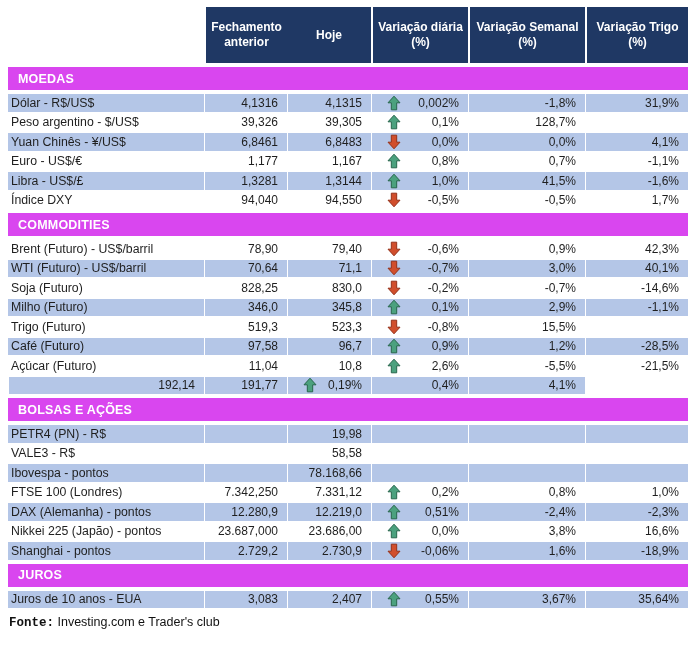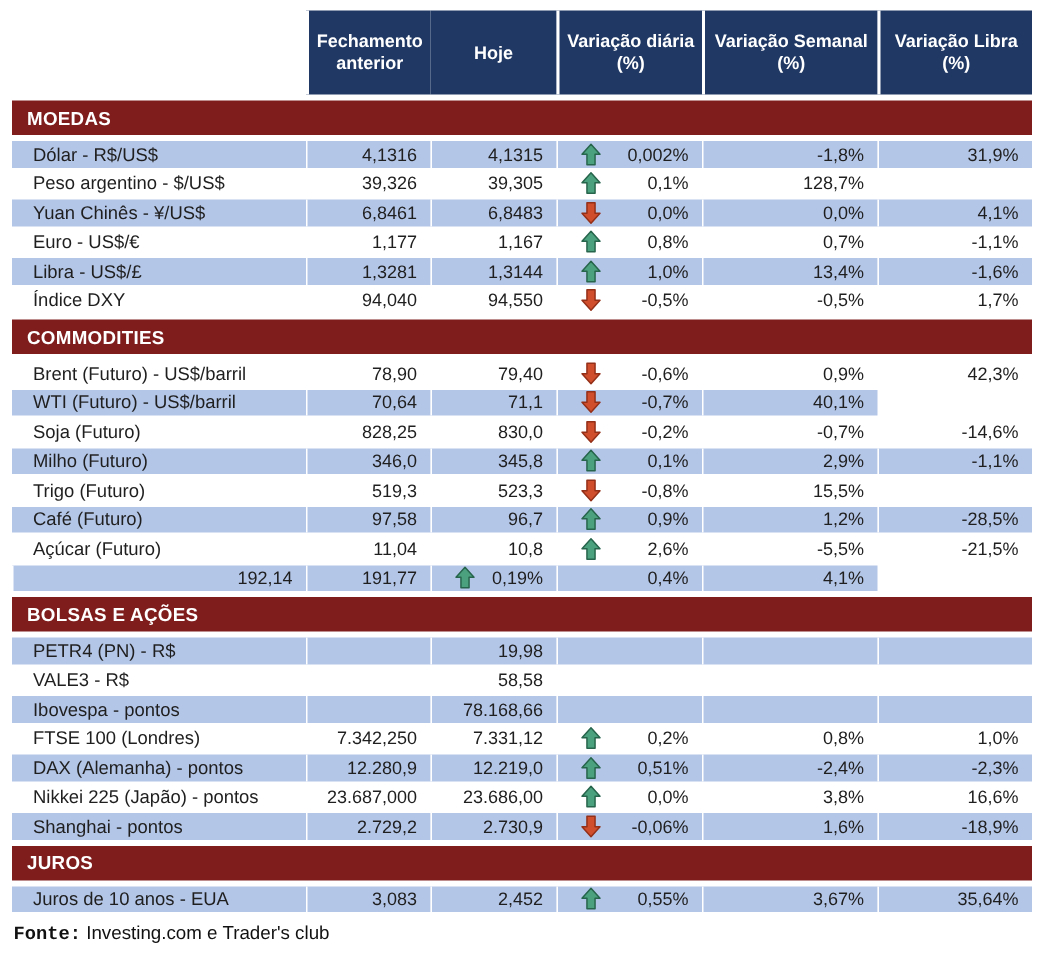--- a/index.html
+++ b/index.html
@@ -30,21 +30,21 @@
     padding: 0 3px;
     border-left: 2px solid #ffffff;
     box-sizing: border-box;
   }
   .hcell.first { border-left: none; }
 
   
   .section-bar {
     height: 23px;
     margin: 4px 0;
-    background: #7f1d1d;
+    background: #d946ef;
     color: #ffffff;
     font-weight: bold;
     font-size: 12.5px;
     letter-spacing: 0.2px;
     display: flex; align-items: center;
     padding-left: 10px;
     box-sizing: border-box;
   }
 
   
@@ -56,21 +56,21 @@
     font-size: 12px;
   }
   .cell {
     display: flex; align-items: center;
     border-left: 1px solid #ffffff;
     box-sizing: border-box;
     white-space: nowrap;
     overflow: hidden;
   }
   .row.shaded .cell { background: #B4C6E7; }
-  .cell.label { border-left: none; padding-left: 14px; font-size: 12.3px; }
+  .cell.label { border-left: none; padding-left: 3px; font-size: 12.3px; }
   .cell.num  { justify-content: flex-end; padding-right: 9px; }
   .cell.daily { justify-content: space-between; padding-left: 15px; padding-right: 9px; }
   .arr { display: flex; align-items: center; width: 15px; height: 16px; }
   .arr svg { display: block; }
 
   
   .footer {
     margin: 7px 8px 0 9px;
     font-size: 12.5px;
     color: #111111;
@@ -81,21 +81,21 @@
 <body>
 
 <div class="sheet">
 
   <div class="header-row">
     <div class="hspacer"></div>
     <div class="hcell">Fechamento anterior</div>
     <div class="hcell first">Hoje</div>
     <div class="hcell">Variação diária (%)</div>
     <div class="hcell">Variação Semanal (%)</div>
-    <div class="hcell">Variação Libra (%)</div>
+    <div class="hcell">Variação Trigo (%)</div>
   </div>
 
   <div>
       <div class="section-bar">MOEDAS</div>
       <div class="row shaded">
         <div class="cell label">Dólar - R$/US$</div>
         <div class="cell num">4,1316</div>
         <div class="cell num">4,1315</div>
         <div class="cell daily">
           <span class="arr">
@@ -157,21 +157,21 @@
         <div class="cell num">1,3281</div>
         <div class="cell num">1,3144</div>
         <div class="cell daily">
           <span class="arr">
             <svg width="14" height="16" viewBox="0 0 14 16">
               <path d="M7 1.2 L13 7.8 H9.7 V14.8 H4.3 V7.8 H1 Z" fill="#4BA17E" stroke="#27654C" stroke-width="1" stroke-linejoin="round"></path>
             </svg>
           </span>
           <span>1,0%</span>
         </div>
-        <div class="cell num">13,4%</div>
+        <div class="cell num">41,5%</div>
         <div class="cell num">-1,6%</div>
       </div>
       <div class="row">
         <div class="cell label">Índice DXY</div>
         <div class="cell num">94,040</div>
         <div class="cell num">94,550</div>
         <div class="cell daily">
           <span class="arr">
             <svg width="14" height="16" viewBox="0 0 14 16">
               <path d="M7 14.8 L13 8.2 H9.7 V1.2 H4.3 V8.2 H1 Z" fill="#D14E2C" stroke="#943018" stroke-width="1" stroke-linejoin="round"></path>
@@ -203,20 +203,21 @@
         <div class="cell num">70,64</div>
         <div class="cell num">71,1</div>
         <div class="cell daily">
           <span class="arr">
             <svg width="14" height="16" viewBox="0 0 14 16">
               <path d="M7 14.8 L13 8.2 H9.7 V1.2 H4.3 V8.2 H1 Z" fill="#D14E2C" stroke="#943018" stroke-width="1" stroke-linejoin="round"></path>
             </svg>
           </span>
           <span>-0,7%</span>
         </div>
+        <div class="cell num">3,0%</div>
         <div class="cell num">40,1%</div>
       </div>
       <div class="row">
         <div class="cell label">Soja (Futuro)</div>
         <div class="cell num">828,25</div>
         <div class="cell num">830,0</div>
         <div class="cell daily">
           <span class="arr">
             <svg width="14" height="16" viewBox="0 0 14 16">
               <path d="M7 14.8 L13 8.2 H9.7 V1.2 H4.3 V8.2 H1 Z" fill="#D14E2C" stroke="#943018" stroke-width="1" stroke-linejoin="round"></path>
@@ -391,21 +392,21 @@
           </span>
           <span>-0,06%</span>
         </div>
         <div class="cell num">1,6%</div>
         <div class="cell num">-18,9%</div>
       </div>
       <div class="section-bar">JUROS</div>
       <div class="row shaded">
         <div class="cell label">Juros de 10 anos - EUA</div>
         <div class="cell num">3,083</div>
-        <div class="cell num">2,452</div>
+        <div class="cell num">2,407</div>
         <div class="cell daily">
           <span class="arr">
             <svg width="14" height="16" viewBox="0 0 14 16">
               <path d="M7 1.2 L13 7.8 H9.7 V14.8 H4.3 V7.8 H1 Z" fill="#4BA17E" stroke="#27654C" stroke-width="1" stroke-linejoin="round"></path>
             </svg>
           </span>
           <span>0,55%</span>
         </div>
         <div class="cell num">3,67%</div>
         <div class="cell num">35,64%</div>

